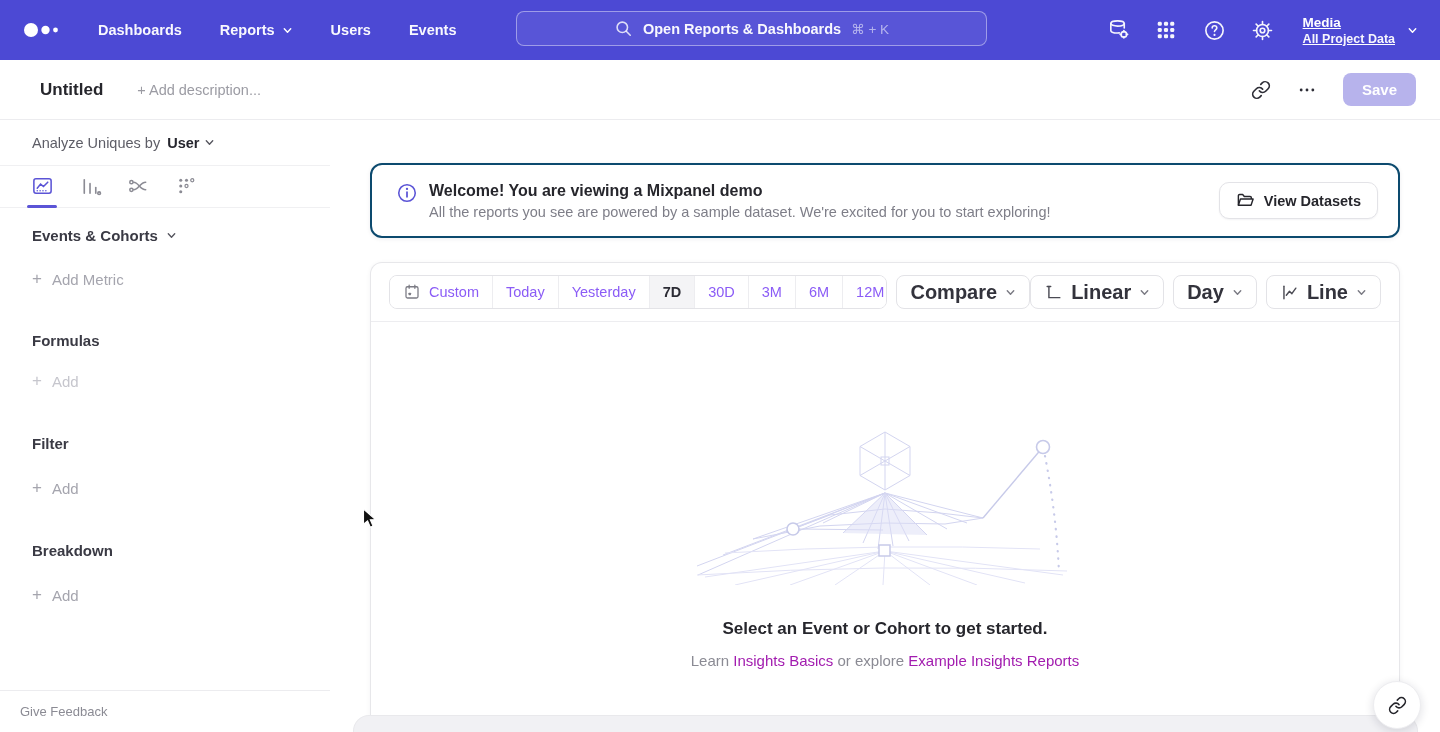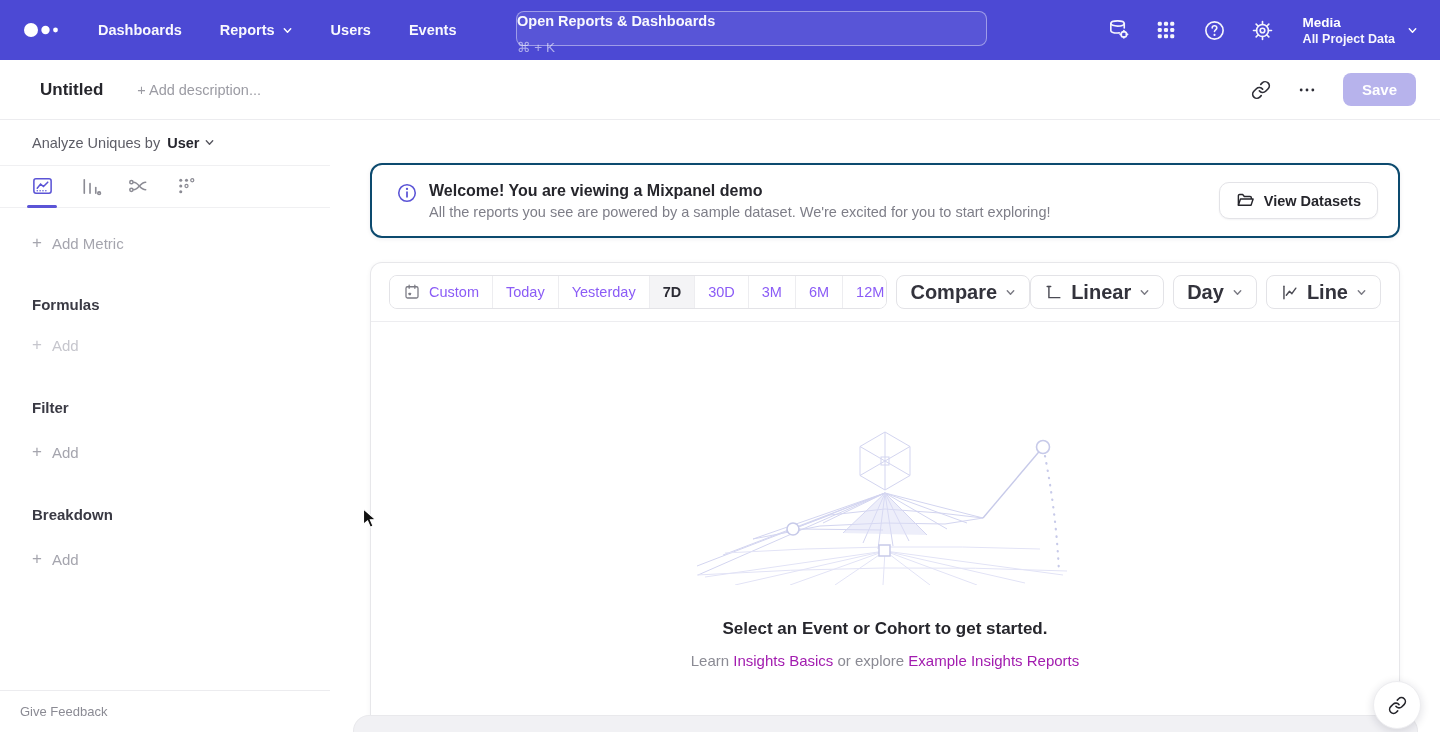--- a/index.html
+++ b/index.html
@@ -9,26 +9,26 @@
 
   
   .topnav { position:absolute; left:0; top:0; width:100%; height:60px;
     background:#4c49d4; display:flex; align-items:center; color:#fff; z-index:4; }
   .brand { margin-left:22px; display:flex; align-items:center; }
   .nav-links { display:flex; align-items:center; margin-left:36px; gap:38px; }
   .nav-link { font-size:14.5px; font-weight:600; color:rgba(255,255,255,.96);
     display:flex; align-items:center; gap:7px; cursor:pointer; }
   .nav-search { position:absolute; left:516px; top:11px; width:471px; height:35px;
     border:1px solid rgba(255,255,255,.42); background:rgba(255,255,255,.07);
-    border-radius:8px; display:flex; align-items:flex-start; justify-content:center;
-    gap:10px; cursor:pointer;flex-direction:column; }
+    border-radius:8px; display:flex; align-items:center; justify-content:center;
+    gap:10px; cursor:pointer; }
   .nav-search .q { font-size:14.5px; font-weight:600; color:rgba(255,255,255,.96); }
   .nav-search .kbd { font-size:13.5px; color:rgba(255,255,255,.55); font-weight:500; }
   .nav-right { position:absolute; right:22px; top:0; height:60px;
-    display:flex; align-items:center; gap:25px; }
+    display:flex; align-items:center; gap:25px;text-decoration:underline; }
   .nav-icon { width:23px; height:23px; color:#fff; opacity:.95; cursor:pointer;
     display:flex; align-items:center; justify-content:center; }
   .project { display:flex; align-items:center; gap:12px; cursor:pointer; margin-left:4px; }
   .project-name { font-size:13.5px; font-weight:700; line-height:17px; }
   .project-scope { font-size:12.5px; font-weight:600; line-height:16px; color:rgba(255,255,255,.95); }
 
   
   .rheader { position:absolute; left:0; top:60px; width:100%; height:60px;
     background:#fff; border-bottom:1px solid #ececef; display:flex; align-items:center; z-index:3; }
   .rtitle { margin-left:40px; font-size:17px; font-weight:600; color:#26262c; }
@@ -265,20 +265,26 @@
             <circle cx="12" cy="5.5" r="1.6"></circle>
             <circle cx="18" cy="5.5" r="1.6" fill="none" stroke="currentColor" stroke-width="1.3"></circle>
           <circle cx="6" cy="11.5" r="1.6"></circle>
             <circle cx="12" cy="11.5" r="1.6" fill="none" stroke="currentColor" stroke-width="1.3"></circle>
           <circle cx="6" cy="17.5" r="1.6"></circle>
         </svg>
       </span>
     </div>
 
     <div class="side-section" style="margin-top:19px;">
+      <div class="side-title">
+        <span>Events &amp; Cohorts</span>
+        <svg class="chev" width="11" height="11" viewBox="0 0 12 12">
+          <path d="M2.5 4.2 L6 7.8 L9.5 4.2" fill="none" stroke="#55555e" stroke-width="1.5" stroke-linecap="round" stroke-linejoin="round"></path>
+        </svg>
+      </div>
       <div class="side-add add-muted" style="margin-top:25px;">
         <span class="plus">+</span>
         <span>Add Metric</span>
       </div>
     </div>
 
     <div class="side-section" style="margin-top:43px;">
       <div class="side-title">
           <span>Formulas</span>
         </div>

